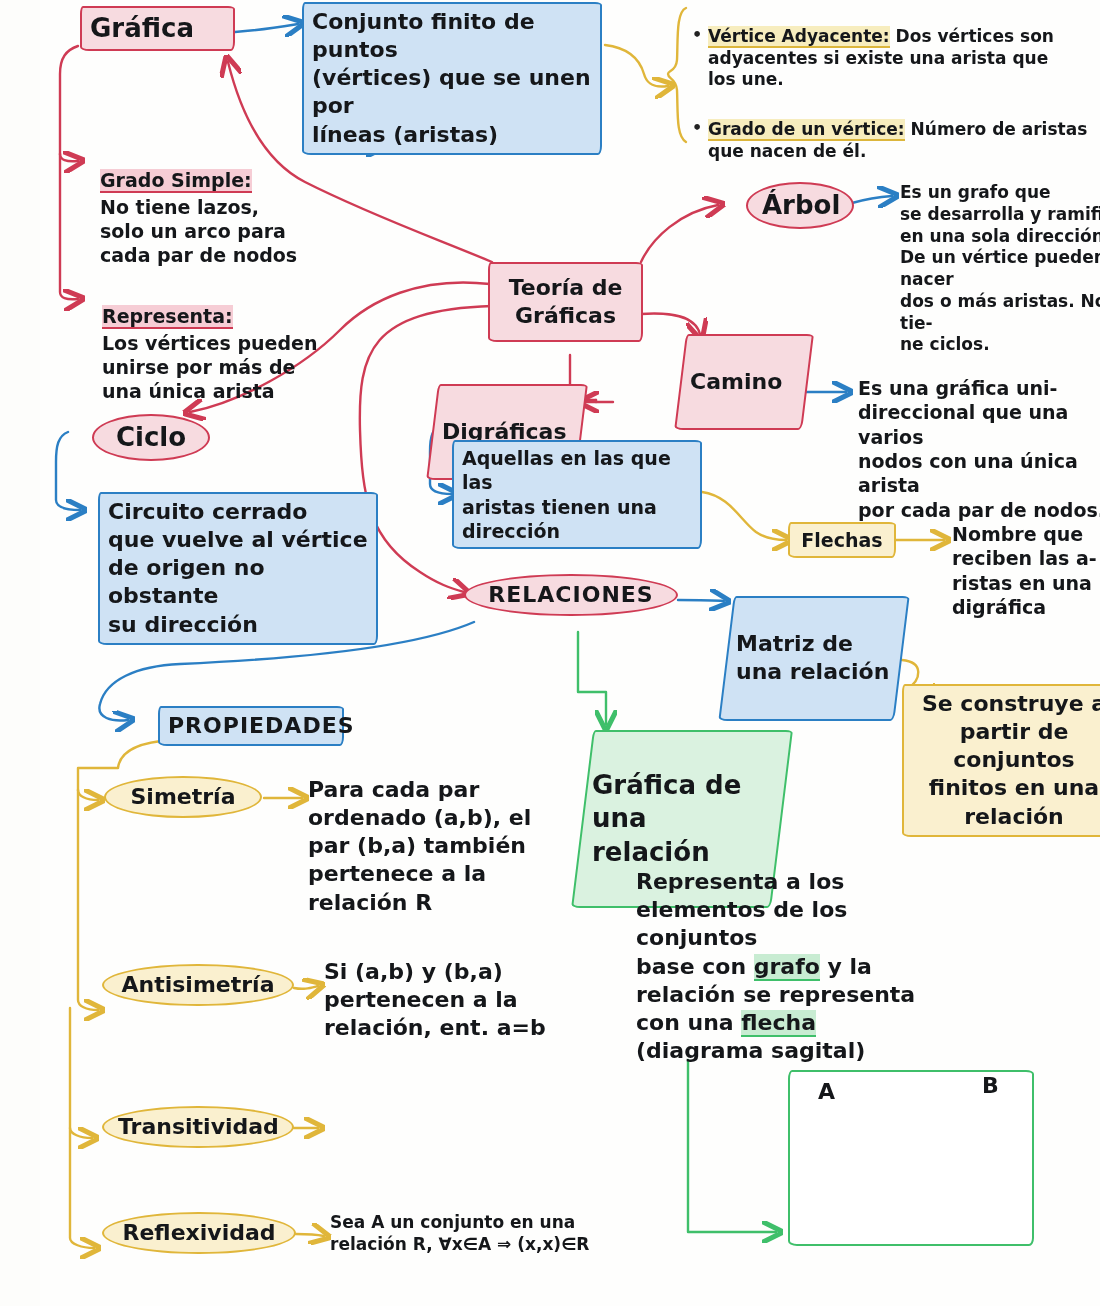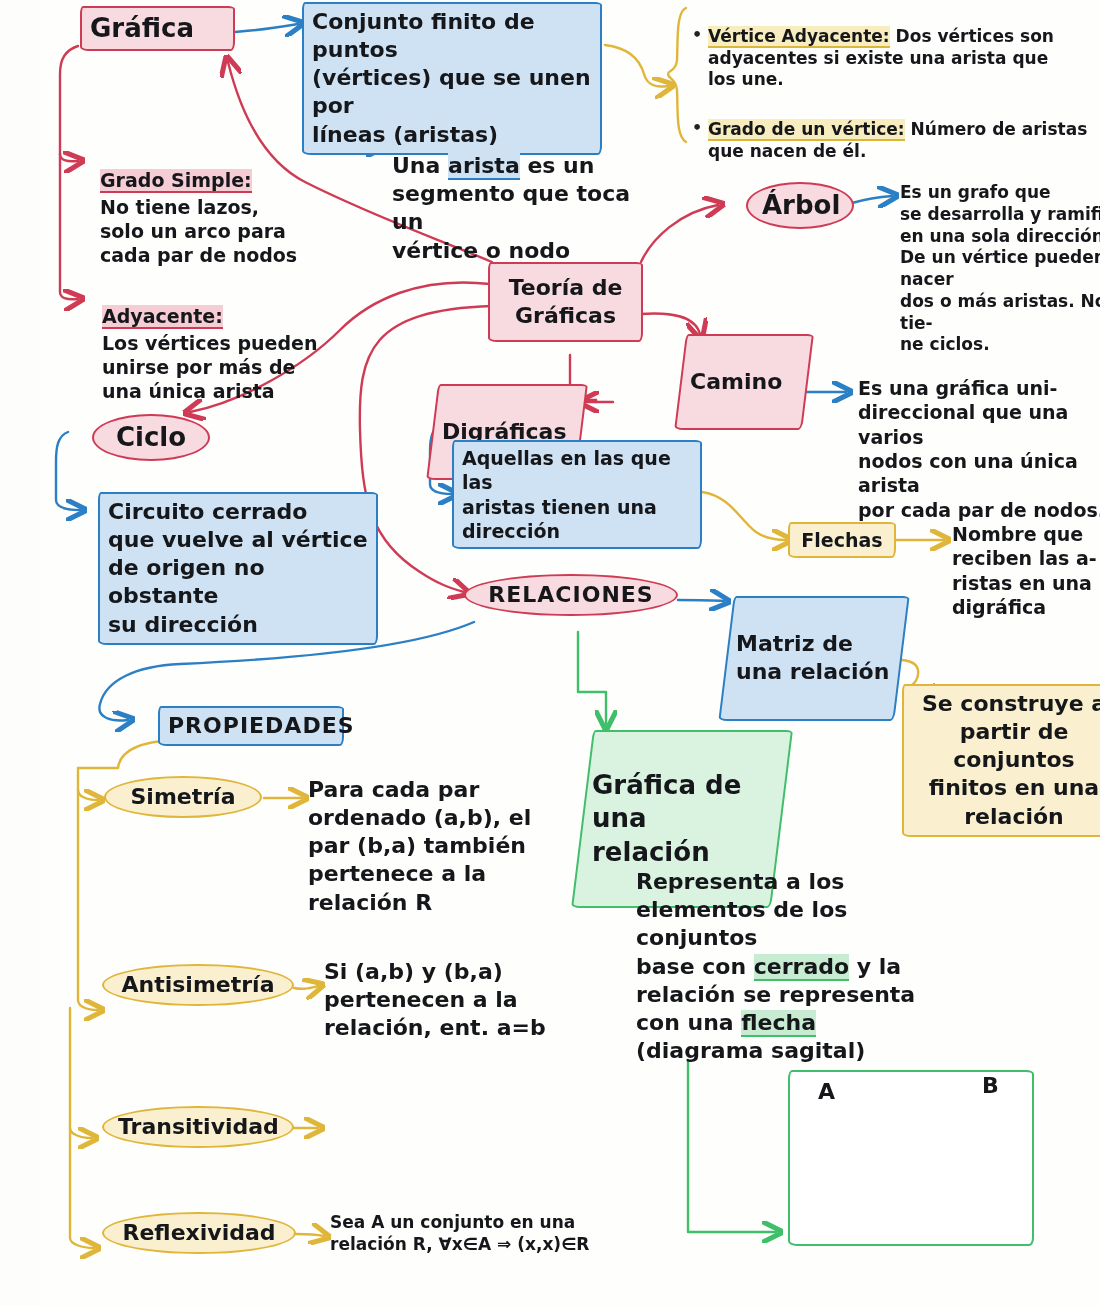--- a/index.html
+++ b/index.html
@@ -180,43 +180,38 @@
       </g>
     </g>
   </svg>
 
   <div class="node box red hand t-xl ink" style="left:40px;top:6px;width:155px;">Gráfica</div>
 
   <div class="node box blue hand t-lg ink" style="left:262px;top:2px;width:300px;">Conjunto finito de puntos
 (vértices) que se unen por
 líneas (aristas)</div>
 
-  <div class="node plain hand t-lg ink" style="left:352px;top:124px;width:250px;">
-    <span>Una </span><span class="hl-blu">arista</span><span> es un
-segmento que toca un
-vértice o nodo</span>
-  </div>
 
   <ul class="node bullet-list plain hand t-sm ink" style="left:650px;top:4px;width:440px;">
     <li><span class="hl-yel">Vértice Adyacente:</span><span> Dos vértices son
 adyacentes si existe una arista que
 los une.</span></li>
     <li><span class="hl-yel">Grado de un vértice:</span><span> Número de aristas
 que nacen de él.</span></li>
   </ul>
 
   <div class="node plain hand t-md ink" style="left:60px;top:144px;width:230px;">
     <span class="hl-red">Grado Simple:</span>
     <span class="sub">No tiene lazos,
 solo un arco para
 cada par de nodos</span>
   </div>
 
   <div class="node plain hand t-md ink" style="left:62px;top:280px;width:230px;">
-    <span class="hl-red">Adyacente:</span>
+    <span class="hl-red">Representa:</span>
     <span class="sub">Los vértices pueden
 unirse por más de
 una única arista</span>
   </div>
 
   <div class="node box red hand t-lg ink" style="left:448px;top:262px;width:155px;text-align:center;padding-top:10px;padding-bottom:10px;">Teoría de
 Gráficas</div>
 
   <div class="node oval red hand t-xl ink" style="left:706px;top:182px;width:108px;">Árbol</div>
 
@@ -271,21 +266,21 @@
 relación</div>
 
   <div class="node box green hand t-xl ink skew" style="left:542px;top:730px;width:200px;">
     <span>Gráfica de
 una relación</span>
   </div>
 
   <div class="node plain hand t-lg ink" style="left:596px;top:840px;width:330px;">
     <span>Representa a los
 elementos de los conjuntos
-base con </span><span class="hl-grn">cerrado</span><span> y la
+base con </span><span class="hl-grn">grafo</span><span> y la
 relación se representa
 con una </span><span class="hl-grn">flecha</span><span>
 (diagrama sagital)</span>
   </div>
 
   <div class="node box blue hand t-lg ink" style="left:118px;top:706px;width:186px;text-align:center;letter-spacing:1px;">PROPIEDADES</div>
 
   <div class="node oval yellow hand t-lg ink" style="left:64px;top:776px;width:158px;">Simetría</div>
   <div class="node plain hand t-lg ink" style="left:268px;top:776px;width:250px;">Para cada par
 ordenado (a,b), el

